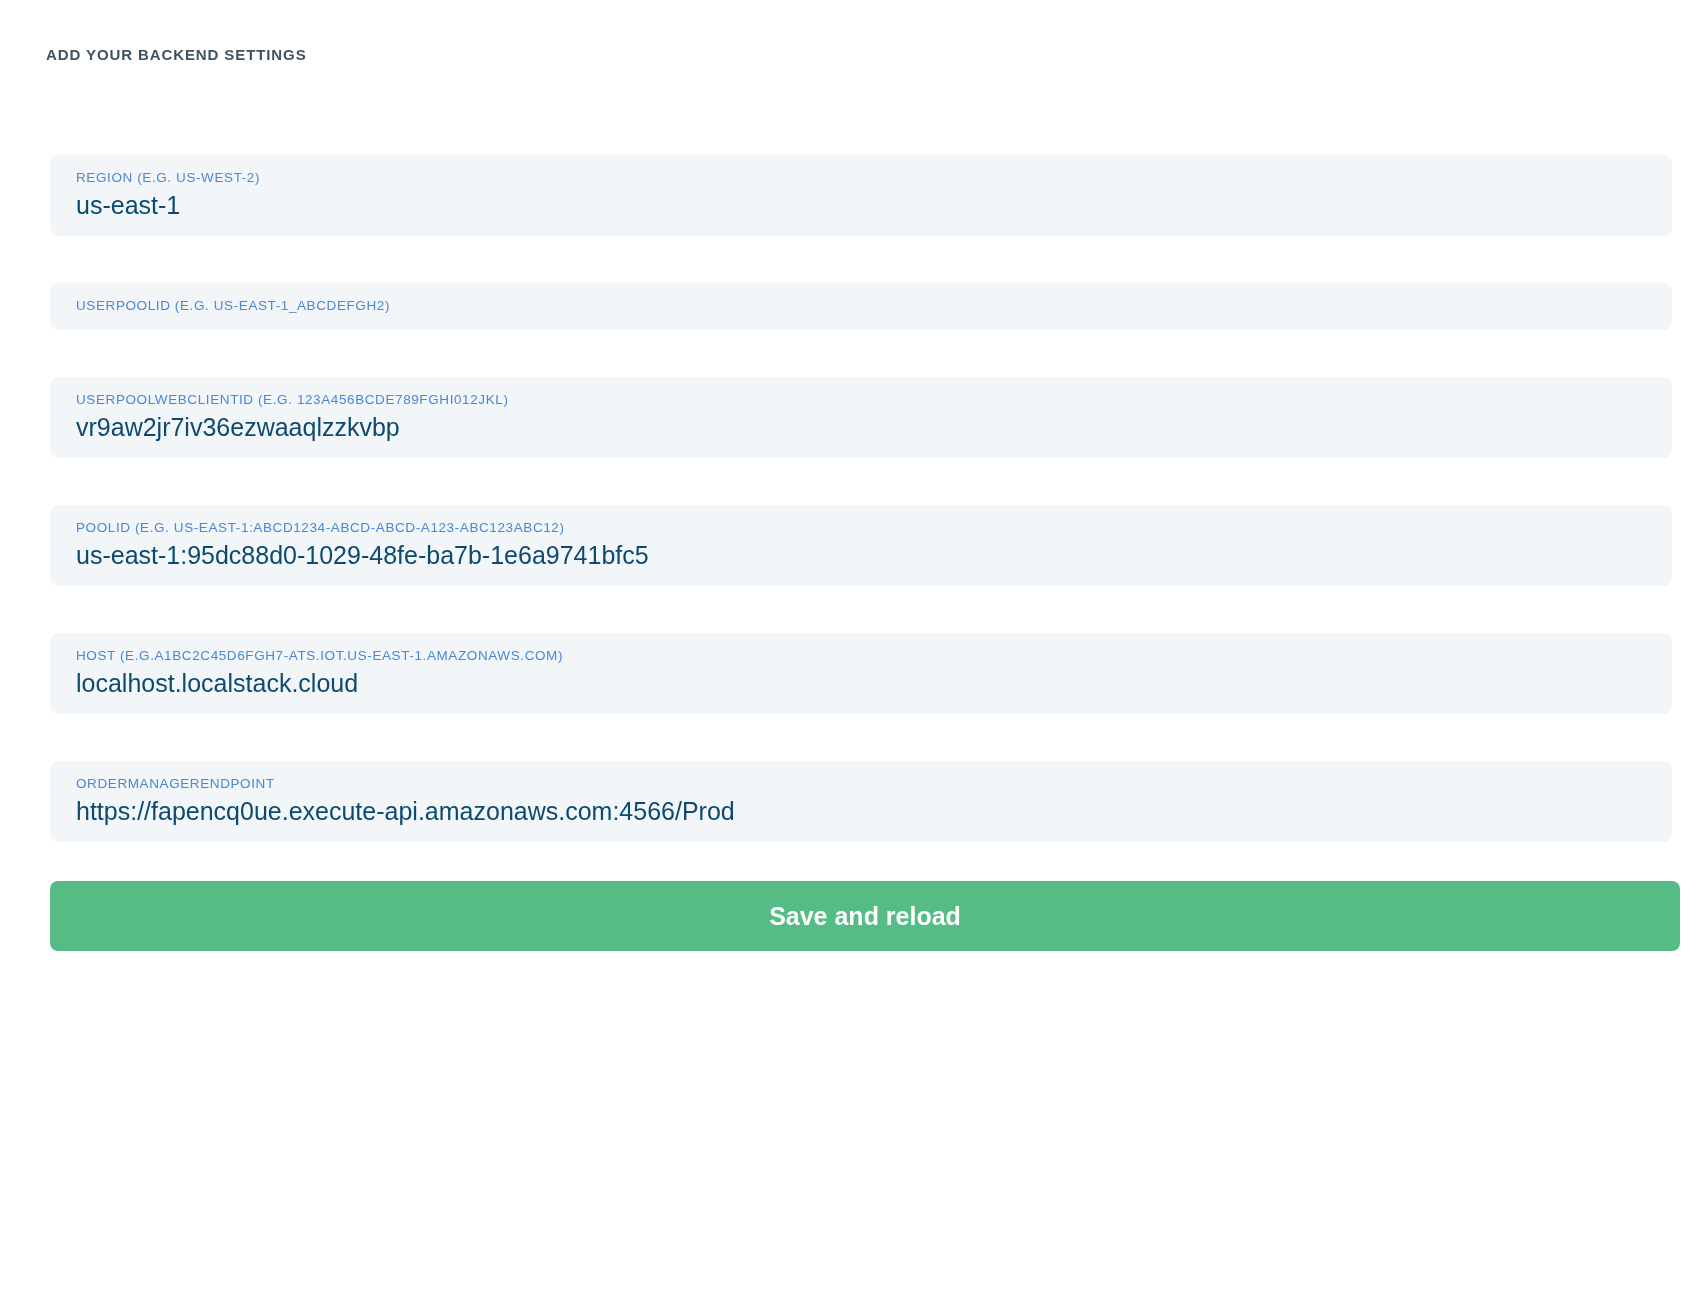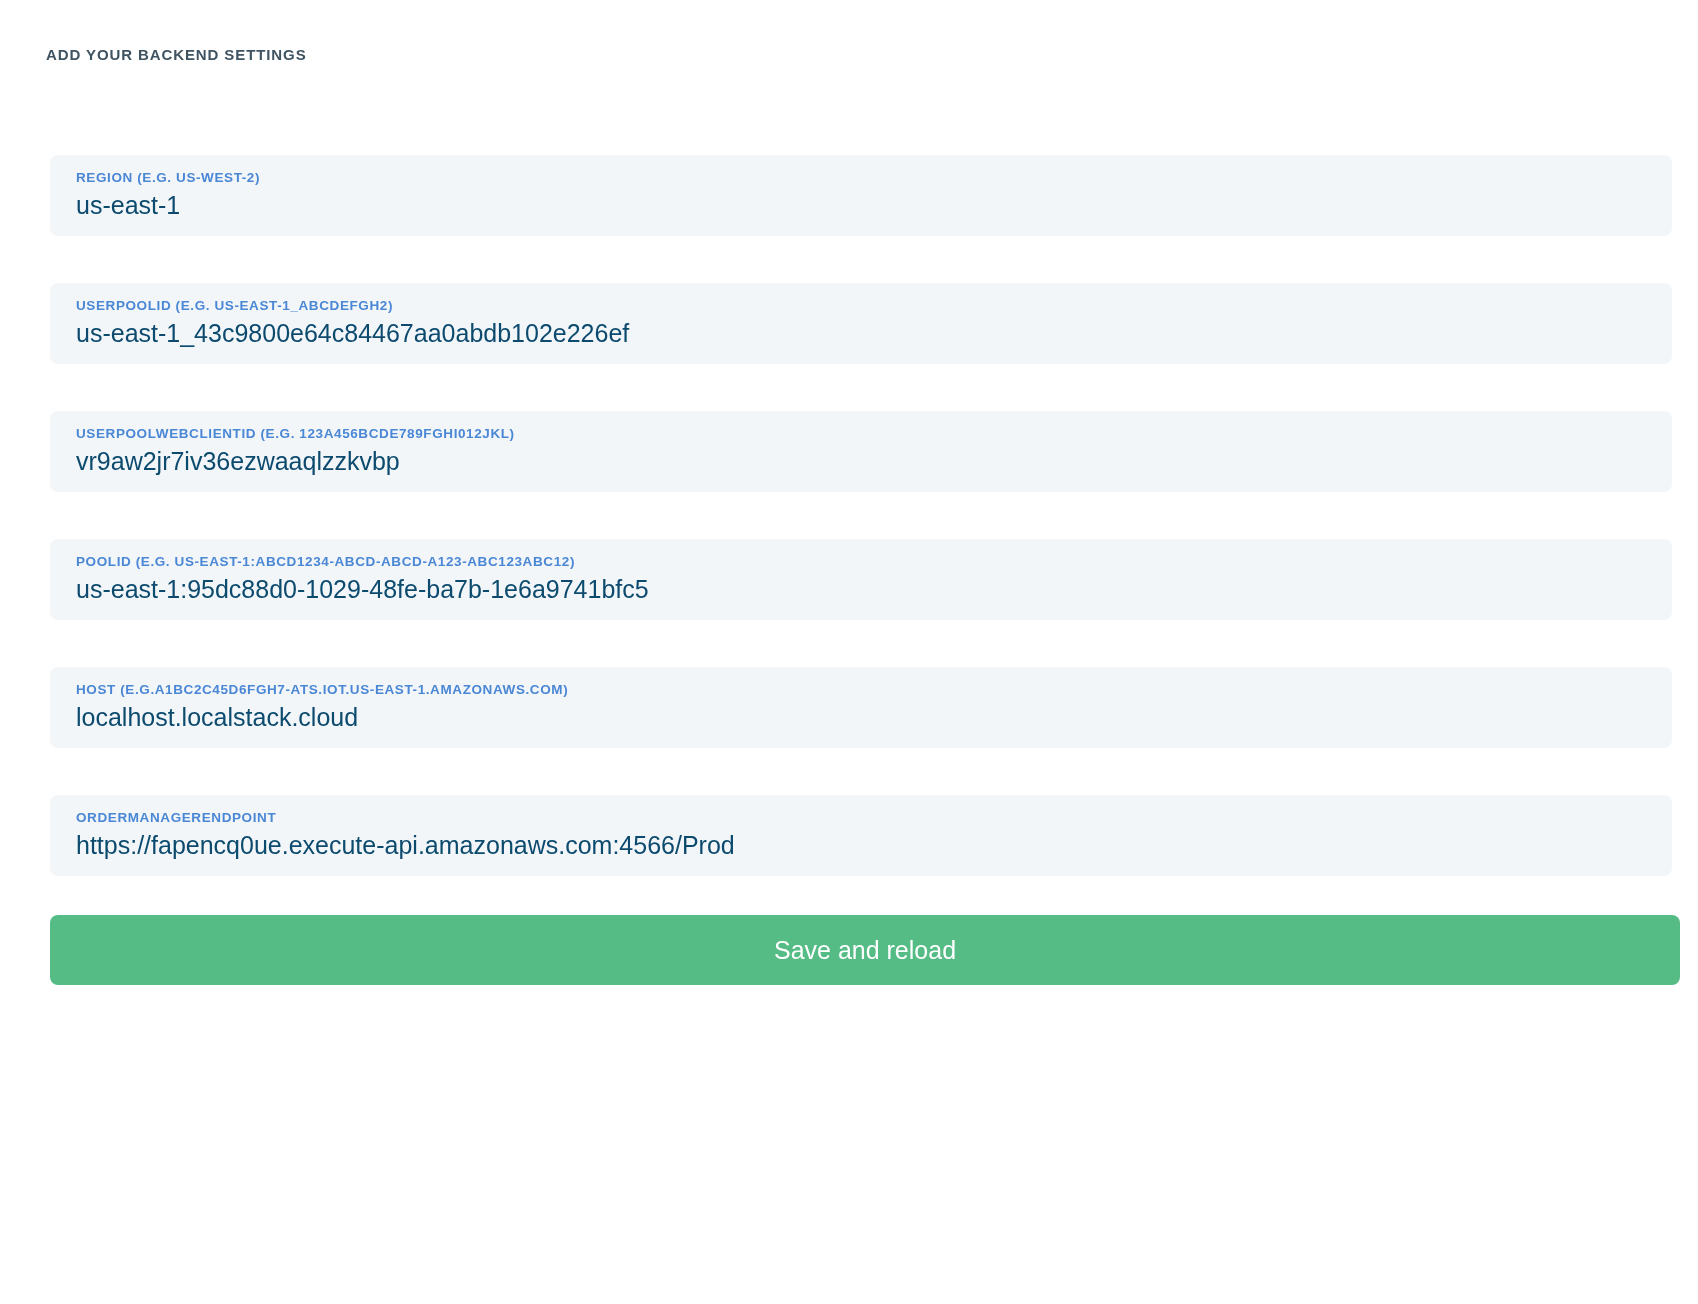--- a/index.html
+++ b/index.html
@@ -36,21 +36,21 @@
   .field {
     background: #f2f6f9;
     border-radius: 8px;
     padding: 10px 22px 12px 22px;
     margin-bottom: 47px;
   }
   .field:last-child { margin-bottom: 0; }
   .field-label {
     display: block;
     font-size: 13.5px;
-    font-weight: 700;
+    font-weight: 400;
     letter-spacing: 0.6px;
     line-height: 17px;
     color: #4a87d5;
     text-transform: uppercase;
   }
   .field-input {
     display: block;
     width: 100%;
     height: 30px;
     margin-top: 2px;
@@ -68,21 +68,21 @@
   .save-button {
     display: block;
     width: 100%;
     height: 70px;
     border: none;
     border-radius: 8px;
     background: #55bc85;
     color: #ffffff;
     font-family: "Liberation Sans", "DejaVu Sans", sans-serif;
     font-size: 25px;
-    font-weight: 400;
+    font-weight: 700;
     cursor: pointer;
     text-align: center;
   }
 </style>
 </head>
 <body>
 
 <div class="page">
 
   <div class="settings-heading">ADD YOUR BACKEND SETTINGS</div>
@@ -90,21 +90,20 @@
 
   <div class="fields">
 
     <div class="field">
       <label class="field-label">REGION (E.G. US-WEST-2)</label>
       <input class="field-input" type="text" value="us-east-1" style="">
     </div>
 
     <div class="field">
       <label class="field-label">USERPOOLID (E.G. US-EAST-1_ABCDEFGH2)</label>
-      <input class="field-input" type="text" value="us-east-1_43c9800e64c84467aa0abdb102e226ef" style="">
     </div>
 
     <div class="field">
       <label class="field-label">USERPOOLWEBCLIENTID (E.G. 123A456BCDE789FGHI012JKL)</label>
       <input class="field-input" type="text" value="vr9aw2jr7iv36ezwaaqlzzkvbp" style="">
     </div>
 
     <div class="field">
       <label class="field-label">POOLID (E.G. US-EAST-1:ABCD1234-ABCD-ABCD-A123-ABC123ABC12)</label>
       <input class="field-input" type="text" value="us-east-1:95dc88d0-1029-48fe-ba7b-1e6a9741bfc5" style="">

